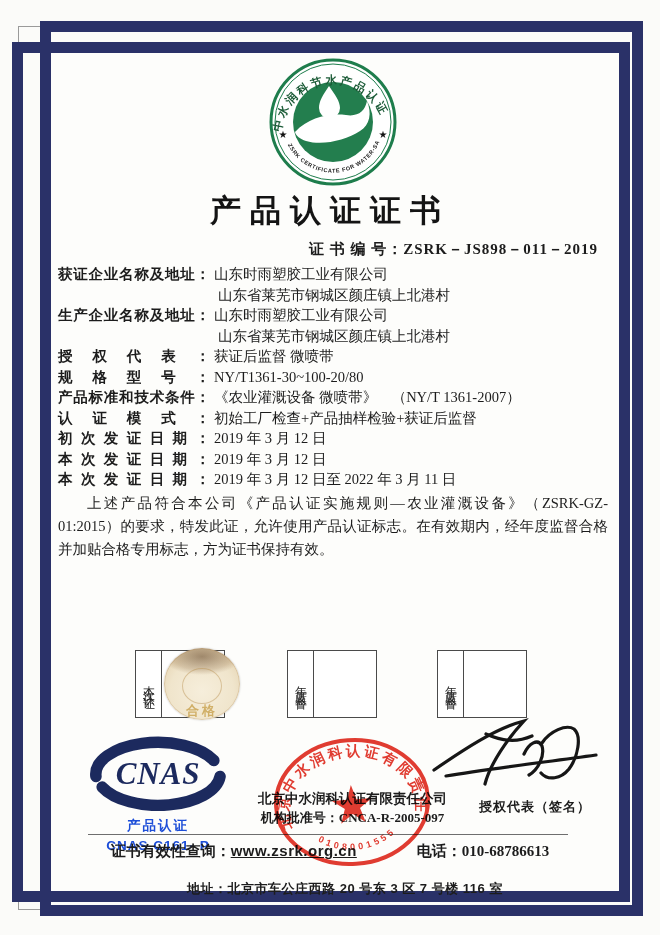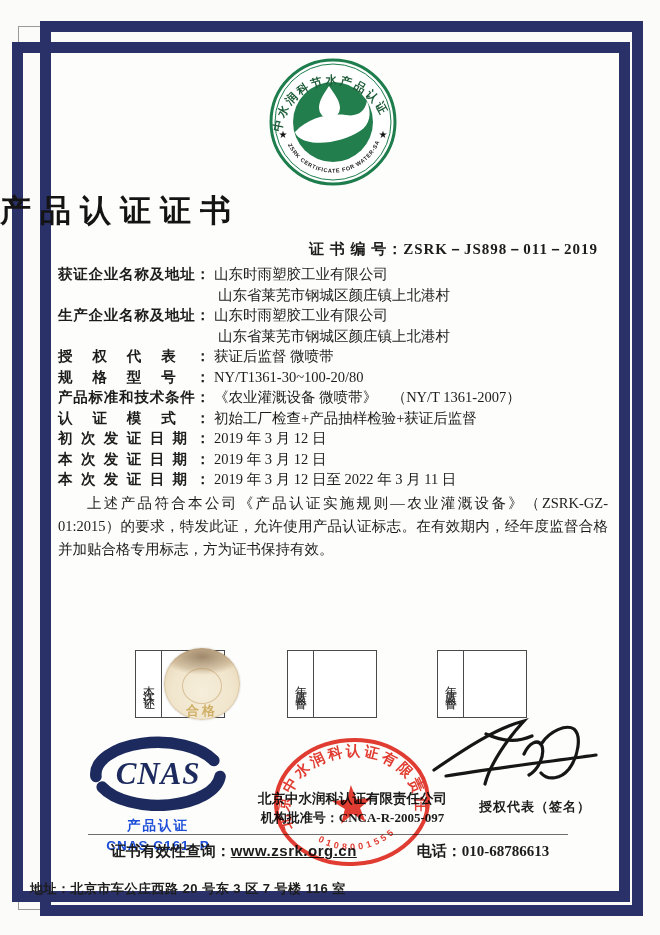--- a/index.html
+++ b/index.html
@@ -8,21 +8,21 @@
 
   
   .frame-thin{position:absolute;left:18px;top:26px;right:23px;bottom:25px;border:1px solid #9a9a9a;}
   .frame-a{position:absolute;left:40px;top:21px;right:17px;bottom:19px;border:11px solid #2a3168;}
   .frame-b{position:absolute;left:12px;top:42px;right:30px;bottom:33px;border:11px solid #2a3168;background:transparent;}
   .inner{position:absolute;left:51px;top:53px;right:41px;bottom:44px;background:#fdfdfb;}
 
   
   .green-seal{position:absolute;left:268px;top:57px;width:130px;height:130px;}
 
-  .title{position:absolute;left:0;right:0;top:190px;text-align:left;
+  .title{position:absolute;left:0;right:0;top:190px;text-align:center;
          font-family:Liberation Serif, serif;
          font-size:31px;font-weight:900;letter-spacing:9px;color:#141414;}
 
   .certno{position:absolute;right:62px;top:240px;font-size:15px;font-weight:bold;letter-spacing:1px;}
 
   .fields{position:absolute;left:58px;top:264px;width:552px;font-size:14.5px;line-height:20.5px;}
   .frow{white-space:nowrap;}
   .flabel{display:inline-block;width:152px;font-weight:bold;text-align:justify;text-align-last:justify;vertical-align:top;}
   .fvalue{margin-left:4px;text-align:right;}
   .fcont{padding-left:156px;}
@@ -58,21 +58,21 @@
   .red-seal{position:absolute;left:260px;top:726px;width:184px;height:152px;z-index:5;opacity:.92;
             transform:rotate(-4deg);mix-blend-mode:multiply;}
 
   .signature{position:absolute;left:428px;top:712px;width:175px;height:88px;z-index:3;}
   .sign-label{position:absolute;left:455px;top:798px;width:160px;text-align:center;font-size:13px;font-weight:bold;letter-spacing:1px;}
 
   .rule{position:absolute;left:88px;top:834px;width:480px;border-top:1.5px solid #6e6e6e;}
   .queryline{position:absolute;left:0;right:0;top:842px;text-align:center;font-size:15px;font-weight:bold;}
   .queryline .url{text-decoration:underline;font-family:"Liberation Sans","DejaVu Sans",sans-serif;letter-spacing:.5px;}
   .queryline .gap{display:inline-block;width:60px;}
-  .address{position:absolute;left:0;right:0;top:880px;font-size:13px;font-weight:bold;
+  .address{position:absolute;left:0;right:0;top:880px;text-align:center;font-size:13px;font-weight:bold;
            font-family:"Liberation Sans","DejaVu Sans",sans-serif;letter-spacing:.5px;padding-left:30px;}
 </style>
 </head>
 <body>
 
 <div class="page">
 
   <div class="frame-thin"></div>
   <div class="frame-a"></div>
   <div class="frame-b"></div>

